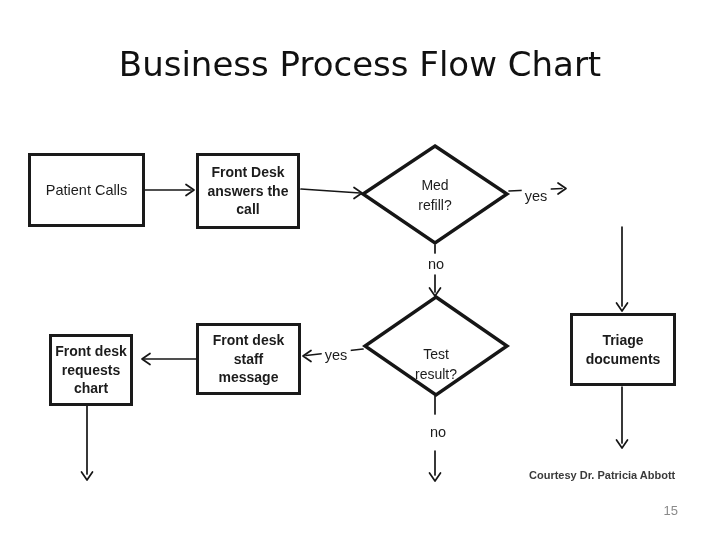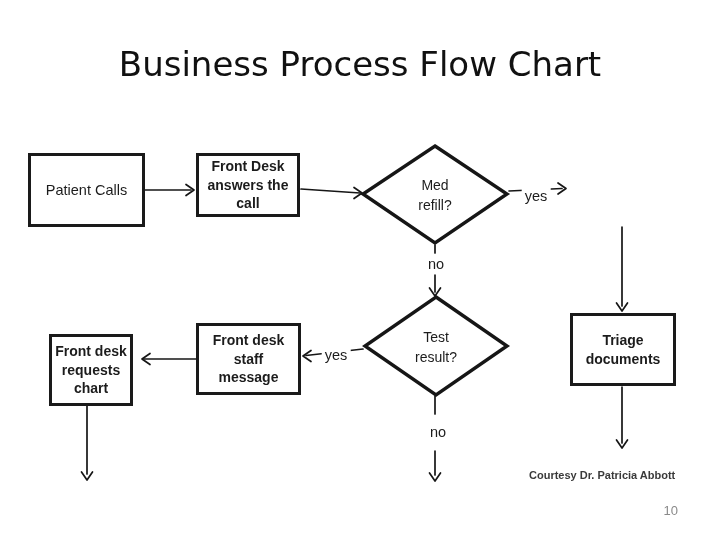--- a/index.html
+++ b/index.html
@@ -40,21 +40,21 @@
     z-index: 2;
     color: #1c1c1c;
     font-size: 14px;
     line-height: 18.5px;
     font-weight: 600;
   }
   .box .bt { display: block; }
 
   .b-patient  { left: 28px;  top: 153px; width: 117px; height: 74px; font-weight: 400; font-size: 14.5px; }
   .b-patient .bt { white-space: nowrap; }
-  .b-answers  { left: 196px; top: 153px; width: 104px; height: 64px; }
+  .b-answers  { left: 196px; top: 153px; width: 104px; height: 76px; }
   .b-answers .bt { width: 82px; }
   .b-goes     { left: 569px; top: 153px; width: 109px; height: 73px; }
   .b-goes .bt { width: 82px; }
   .b-requests { left: 37px;  top: 334px; width: 84px; height: 72px; margin-left: 12px; }
   .b-requests .bt { width: 72px; }
   .b-takes    { left: 196px; top: 323px; width: 105px; height: 72px; }
   .b-takes .bt { width: 72px; }
   .b-triage   { left: 570px; top: 313px; width: 106px; height: 73px; }
   .b-triage .bt { width: 82px; }
 
@@ -63,21 +63,21 @@
     transform: translate(-50%, -50%);
     text-align: center;
     z-index: 2;
     color: #1c1c1c;
     font-size: 14px;
     line-height: 20px;
     font-weight: 400;
     width: 62px;
   }
   .d-med  { left: 435px; top: 195px; }
-  .d-test { left: 436px; top: 347px; }
+  .d-test { left: 436px; top: 364px; }
 
   .elabel {
     position: absolute;
     transform: translate(-50%, -50%);
     z-index: 3;
     background: #ffffff;
     padding: 0 3px;
     color: #1c1c1c;
     font-size: 14.5px;
     line-height: 16px;
@@ -177,15 +177,15 @@
 
   <div class="dlabel d-med">Med refill?</div>
   <div class="dlabel d-test">Test result?</div>
 
   <span class="elabel l-yes1">yes</span>
   <span class="elabel l-no1">no</span>
   <span class="elabel l-yes2">yes</span>
   <span class="elabel l-no2">no</span>
 
   <div class="credit">Courtesy Dr. Patricia Abbott</div>
-  <div class="page-num">10</div>
+  <div class="page-num">15</div>
 
 </div>
 
 </body></html>

